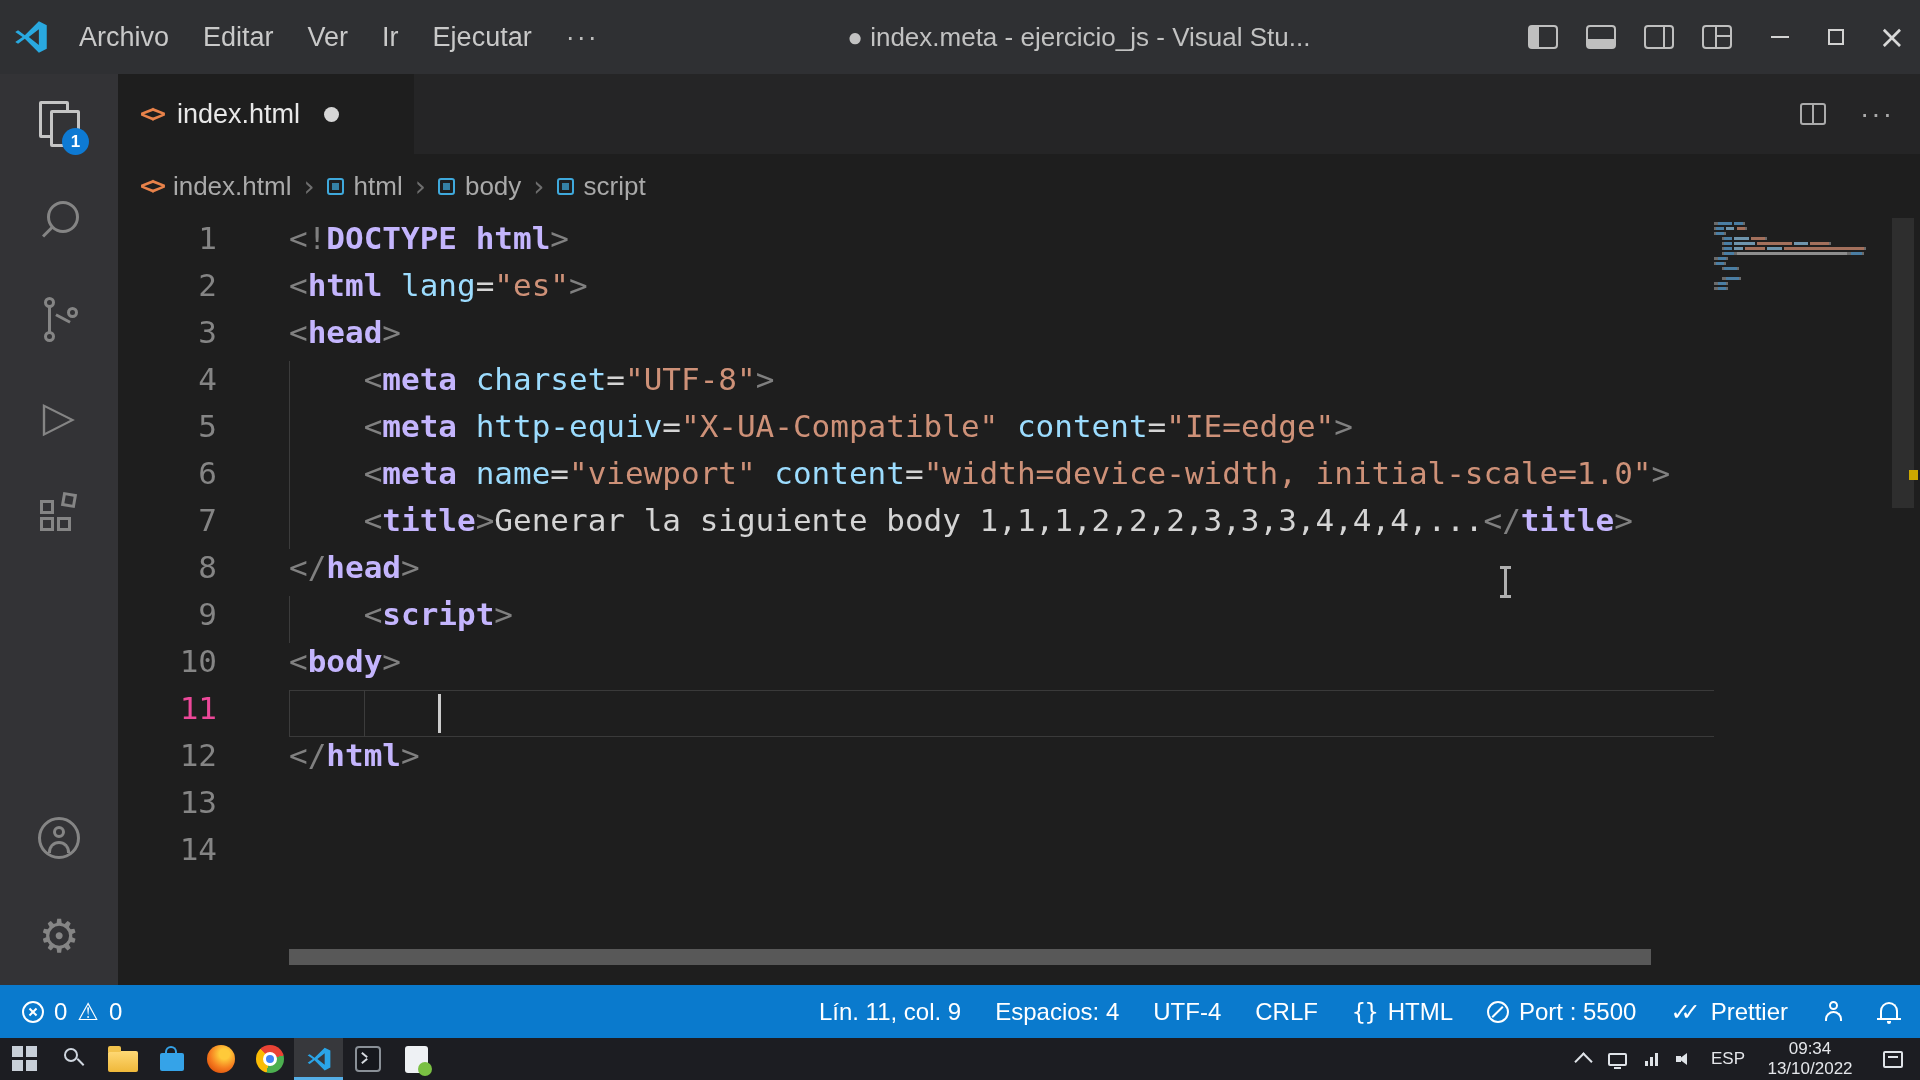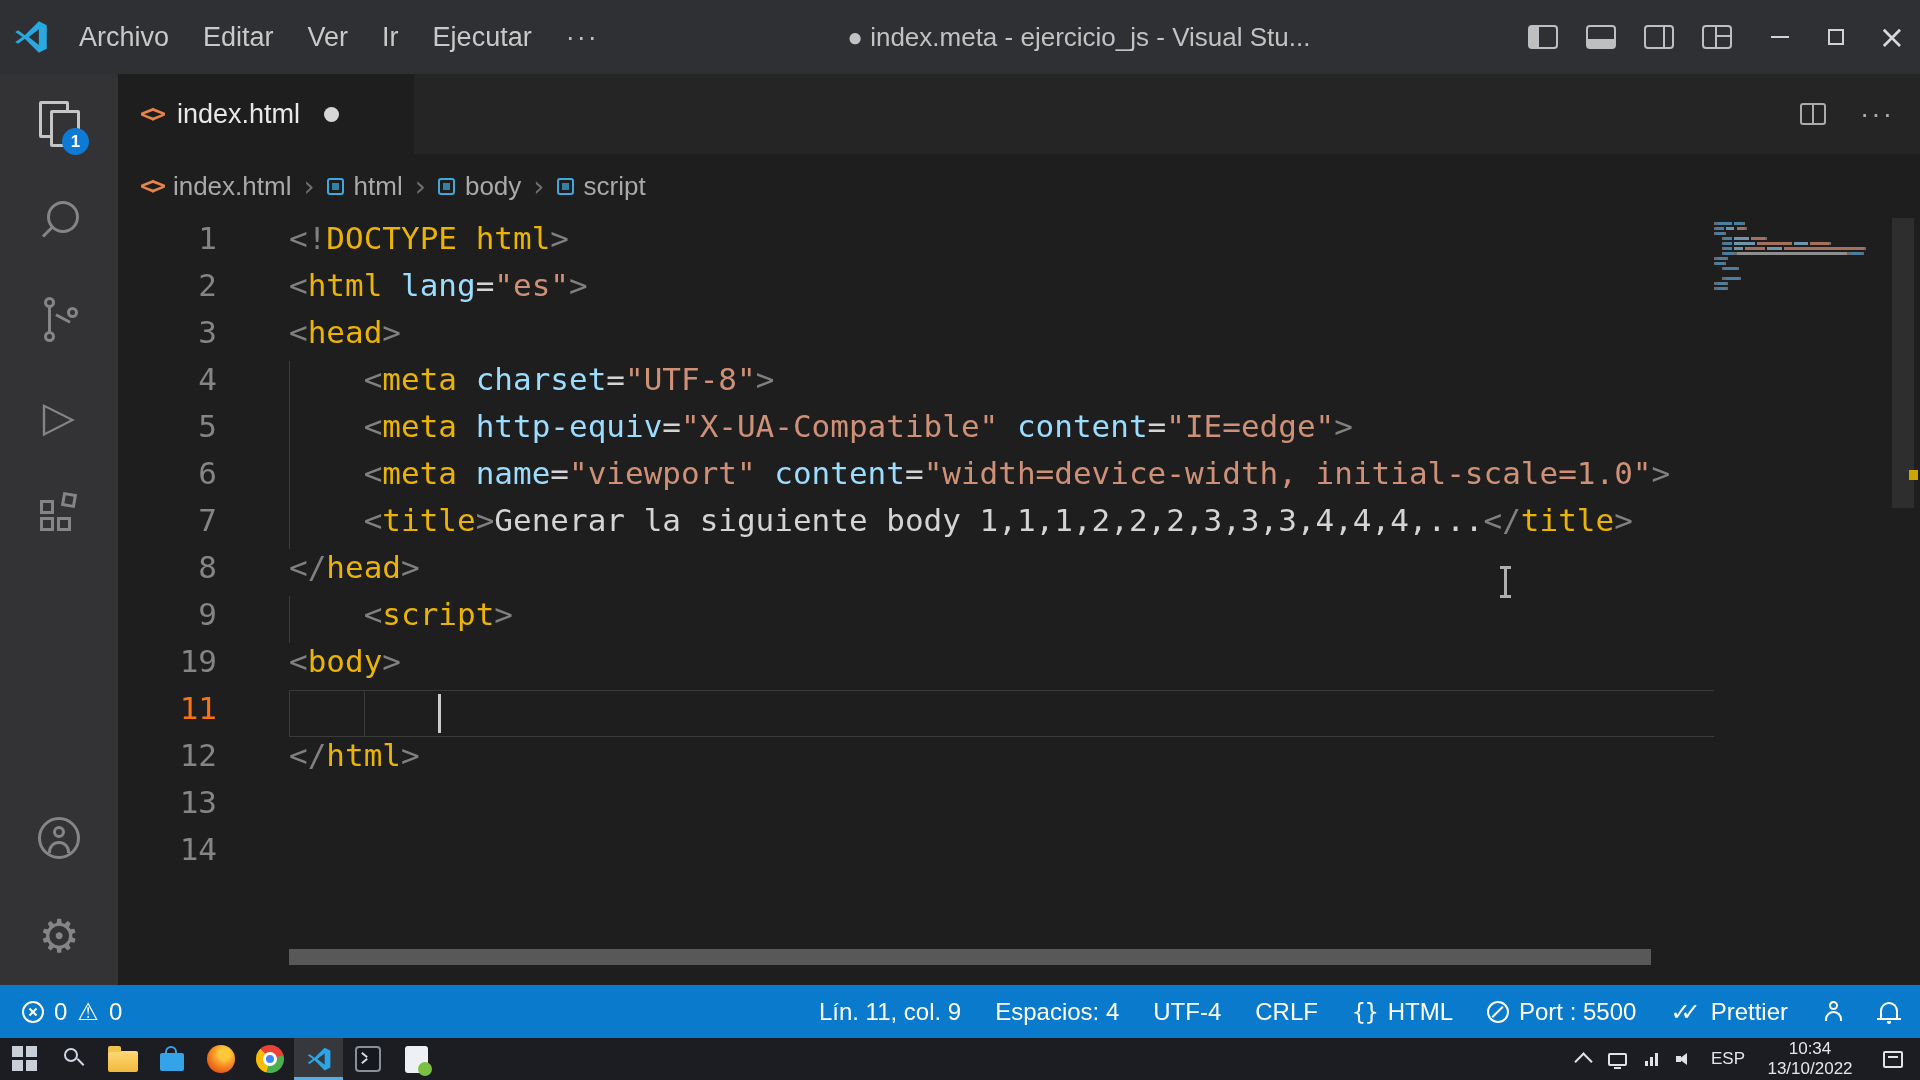--- a/index.html
+++ b/index.html
@@ -70,27 +70,27 @@
   
   .breadcrumbs{position:absolute;left:118px;top:154px;width:1802px;height:64px;background:#1e1e1e;display:flex;align-items:center;padding-left:22px;gap:10px;box-sizing:border-box;z-index:5;}
   .crumb{display:flex;align-items:center;gap:10px;font-size:26px;color:#a9a9a9;}
   .crumb-sep{font-size:28px;color:#6e6e6e;margin:0 2px;font-family:"DejaVu Sans",sans-serif;}
   .cube{width:17px;height:17px;border:2px solid #3fa9dc;border-radius:3px;position:relative;box-sizing:border-box;}
   .cube::after{content:"";position:absolute;left:3px;top:3px;width:7px;height:7px;background:#3fa9dc;opacity:.7;}
   
   .editor{position:absolute;left:118px;top:218px;width:1802px;height:767px;background:#1e1e1e;overflow:hidden;}
   .gutter{position:absolute;left:0;top:2px;width:171px;}
   .ln{height:47px;line-height:47px;text-align:right;padding-right:72px;box-sizing:border-box;color:#858585;font:31px "DejaVu Sans Mono",monospace;}
-  .ln-cur{color:#f97316;}
+  .ln-cur{color:#ec4899;}
   .code-content{position:absolute;left:171px;top:2px;width:1425px;}
   .code-line{height:47px;line-height:47px;white-space:pre;position:relative;font:31px "DejaVu Sans Mono",monospace;width:1425px;}
   .cur-line{box-shadow:inset 0 1px 0 #3a3a3a, inset 0 -1px 0 #3a3a3a;}
   .guide{position:absolute;top:0;bottom:0;width:1px;background:#3c3c3c;}
   .caret{position:absolute;top:4px;width:3px;height:39px;background:#cccccc;}
-  .tp{color:#808080;} .tt{color:#eab308;} .ta{color:#9cdcfe;} .ts{color:#ce9178;} .to{color:#d4d4d4;} .tx{color:#d4d4d4;} .tw{color:#d4d4d4;}
+  .tp{color:#808080;} .tt{color:#c4b5fd;font-weight:bold;} .ta{color:#9cdcfe;} .ts{color:#ce9178;} .to{color:#d4d4d4;} .tx{color:#d4d4d4;} .tw{color:#d4d4d4;}
   .minimap{position:absolute;left:1596px;top:4px;width:172px;}
   .mini-line{height:4px;margin-bottom:1px;display:flex;}
   .mseg{height:3px;display:inline-block;}
   .mp{background:#6b6b6b;} .mt{background:#4b7ea3;} .ma{background:#6f95ad;} .ms{background:#a3705c;} .mx{background:#8e8e8e;} .mw{background:transparent;}
   .vscroll{position:absolute;left:1768px;top:0;width:34px;height:100%;}
   .vthumb{position:absolute;left:6px;top:0;width:22px;height:290px;background:rgba(121,121,121,0.18);}
   .vmarker{position:absolute;right:2px;top:252px;width:9px;height:10px;background:#cca700;}
   .hscroll-thumb{position:absolute;left:171px;top:731px;width:1362px;height:16px;background:rgba(136,136,136,0.55);}
   
   .ibeam{position:absolute;left:1386px;top:350px;width:3px;height:28px;background:#c9c9c9;opacity:.85;z-index:50;}
@@ -261,21 +261,21 @@
   <div class="gutter">
       <div class="ln">1</div>
       <div class="ln">2</div>
       <div class="ln">3</div>
       <div class="ln">4</div>
       <div class="ln">5</div>
       <div class="ln">6</div>
       <div class="ln">7</div>
       <div class="ln">8</div>
       <div class="ln">9</div>
-      <div class="ln">19</div>
+      <div class="ln">10</div>
       <div class="ln ln-cur">11</div>
       <div class="ln">12</div>
       <div class="ln">13</div>
       <div class="ln">14</div>
     </div>
   <div class="code-content">
       <div class="code-line"><span class="tp">&lt;!</span><span class="tt">DOCTYPE</span><span class="tw"> </span><span class="tt">html</span><span class="tp">&gt;</span></div>
       <div class="code-line"><span class="tp">&lt;</span><span class="tt">html</span><span class="tw"> </span><span class="ta">lang</span><span class="to">=</span><span class="ts">"es"</span><span class="tp">&gt;</span></div>
       <div class="code-line"><span class="tp">&lt;</span><span class="tt">head</span><span class="tp">&gt;</span></div>
       <div class="code-line"><span class="guide" style="left: 0px;"></span><span class="tw">    </span><span class="tp">&lt;</span><span class="tt">meta</span><span class="tw"> </span><span class="ta">charset</span><span class="to">=</span><span class="ts">"UTF-8"</span><span class="tp">&gt;</span></div>
@@ -482,19 +482,19 @@
         <i class="b1"></i>
         <i class="b2"></i>
         <i class="b3"></i>
       </span>
   </div>
   <div class="tb-tray">
     <span class="ic-vol"></span>
   </div>
   <div class="tb-lang">ESP</div>
   <div class="tb-clock">
-    <div>10:34</div>
+    <div>09:34</div>
     <div>13/10/2022</div>
   </div>
   <div class="tb-notif">
     <span class="ic-notif"></span>
   </div>
 </div>
 
 </body></html>

